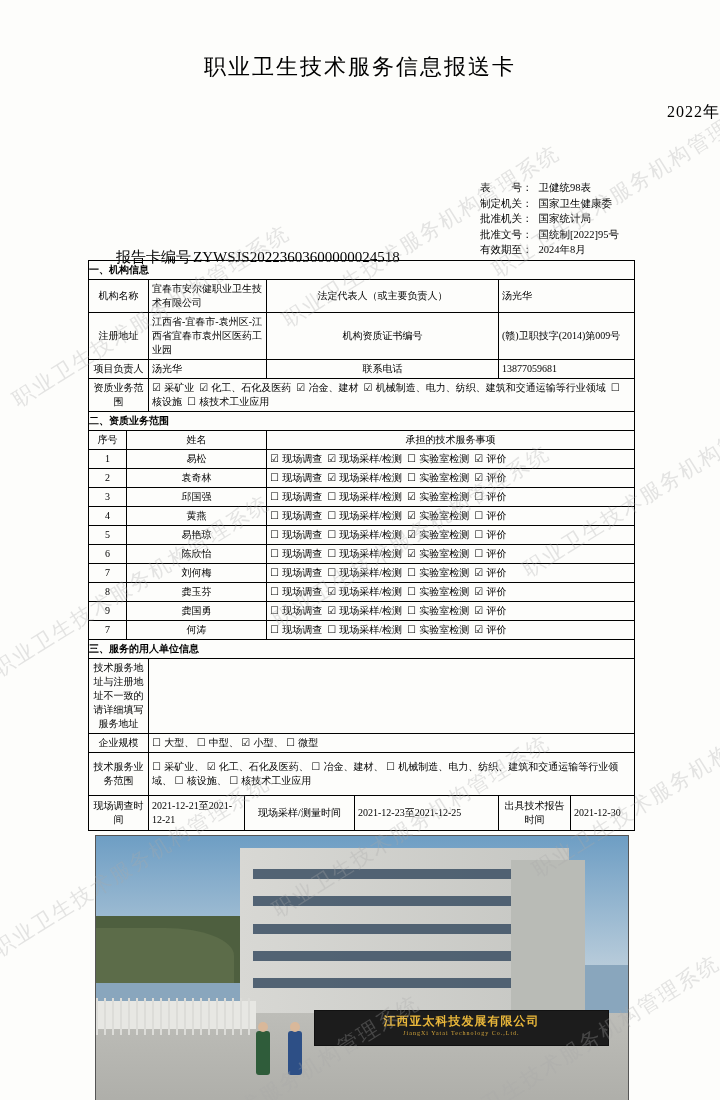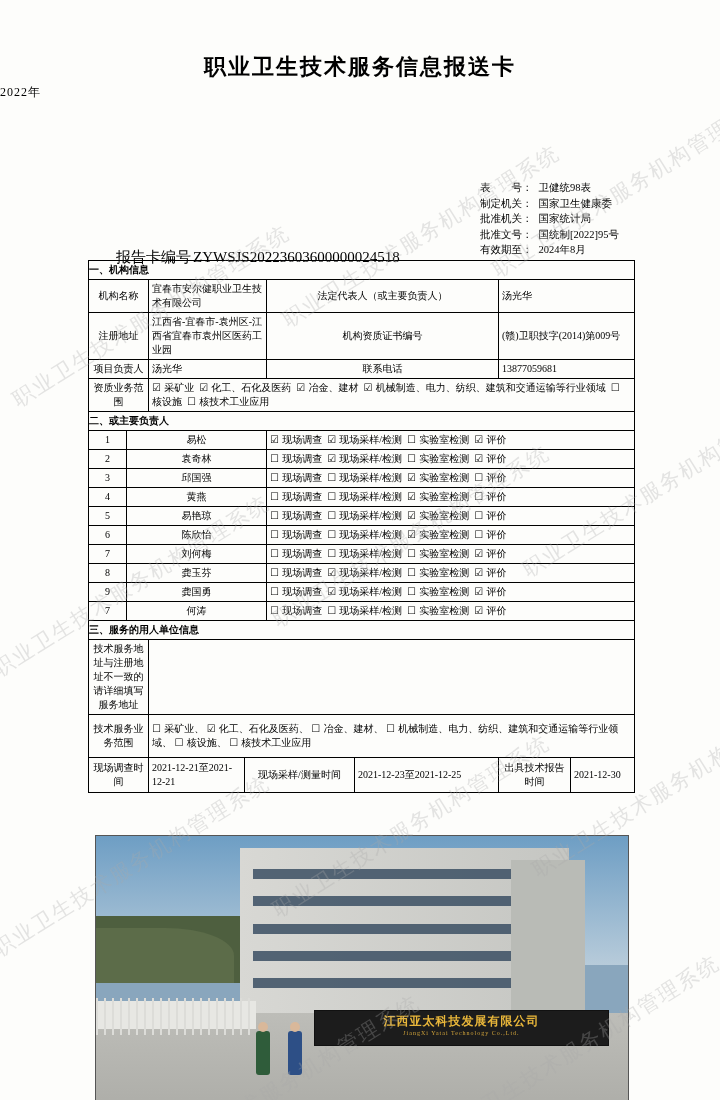--- a/index.html
+++ b/index.html
@@ -26,29 +26,29 @@
     color:rgba(170,170,170,0.30);
     font-family:"Liberation Serif",serif;
     white-space:nowrap;
     transform:rotate(-32deg);
     letter-spacing:2px;
   }
 
   h1.title{
     text-align:center;
     font-size:22px;
-    font-weight:bold;
+    font-weight:normal;
     letter-spacing:2px;
     margin:52px 0 0 0;
     font-family:"Liberation Serif",serif;
   }
   .subtitle{
-    text-align:left;
-    font-size:12px;
-    margin-top:2px;
+    text-align:right;
+    font-size:16px;
+    margin-top:20px;
     letter-spacing:1px;
   }
 
   .meta{
     position:absolute;
     top:128px;
     left:480px;
     font-size:10.5px;
     line-height:15.5px;
   }
@@ -204,22 +204,27 @@
         <span class="cb">☑ </span><span>采矿业</span>&nbsp;
         <span class="cb">☑ </span><span>化工、石化及医药</span>&nbsp;
         <span class="cb">☑ </span><span>冶金、建材</span>&nbsp;
         <span class="cb">☑ </span><span>机械制造、电力、纺织、建筑和交通运输等行业领域</span>&nbsp;
         <span class="cb">☐ </span><span>核设施</span>&nbsp;
         <span class="cb">☐ </span><span>核技术工业应用</span>
       </td>
     </tr>
 
     <tr>
-          <td class="sec" colspan="10">二、或主要负责人</td>
+          <td class="sec" colspan="10">二、资质业务范围</td>
         </tr>
+    <tr>
+      <td class="ctr" colspan="1">序号</td>
+      <td class="ctr" colspan="4">姓名</td>
+      <td class="ctr" colspan="5">承担的技术服务事项</td>
+    </tr>
 
     <tr>
       <td class="ctr">1</td>
       <td class="ctr" colspan="4">易松</td>
       <td class="val" colspan="5">
         <span class="cb">☑ </span><span>现场调查</span>&nbsp;
         <span class="cb">☑ </span><span>现场采样/检测</span>&nbsp;
         <span class="cb">☐ </span><span>实验室检测</span>&nbsp;
         <span class="cb">☑ </span><span>评价</span>
       </td>
@@ -314,20 +319,29 @@
         <span class="cb">☑ </span><span>评价</span>
       </td>
     </tr>
 
     <tr>
           <td class="sec" colspan="10">三、服务的用人单位信息</td>
         </tr>
     <tr>
       <td class="lab" colspan="2" style="height:46px">技术服务地址与注册地址不一致的请详细填写服务地址</td>
       <td class="val" colspan="8"></td>
+    </tr>
+    <tr>
+      <td class="lab" colspan="2">企业规模</td>
+      <td class="val" colspan="8">
+        <span class="cb">☐ </span><span>大型</span>、
+        <span class="cb">☐ </span><span>中型</span>、
+        <span class="cb">☑ </span><span>小型</span>、
+        <span class="cb">☐ </span><span>微型</span>
+      </td>
     </tr>
 
     <tr>
       <td class="lab" colspan="2" style="height:38px">技术服务业务范围</td>
       <td class="val" colspan="8">
         <span class="cb">☐ </span><span>采矿业</span>、
         <span class="cb">☑ </span><span>化工、石化及医药</span>、
         <span class="cb">☐ </span><span>冶金、建材</span>、
         <span class="cb">☐ </span><span>机械制造、电力、纺织、建筑和交通运输等行业领域</span>、
         <span class="cb">☐ </span><span>核设施</span>、

